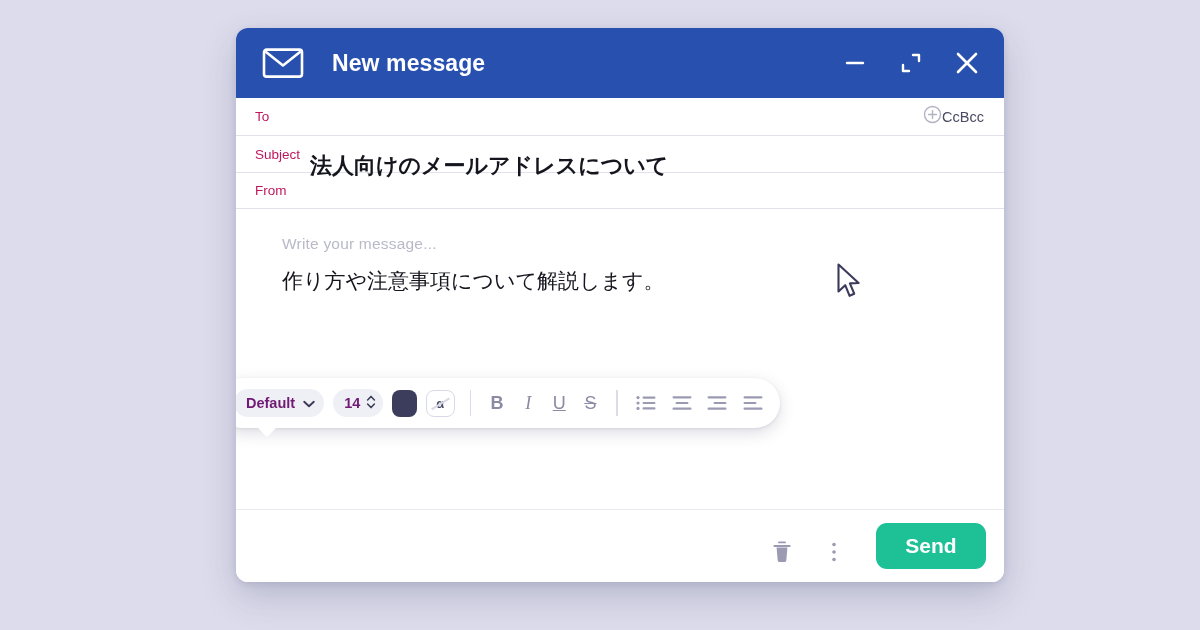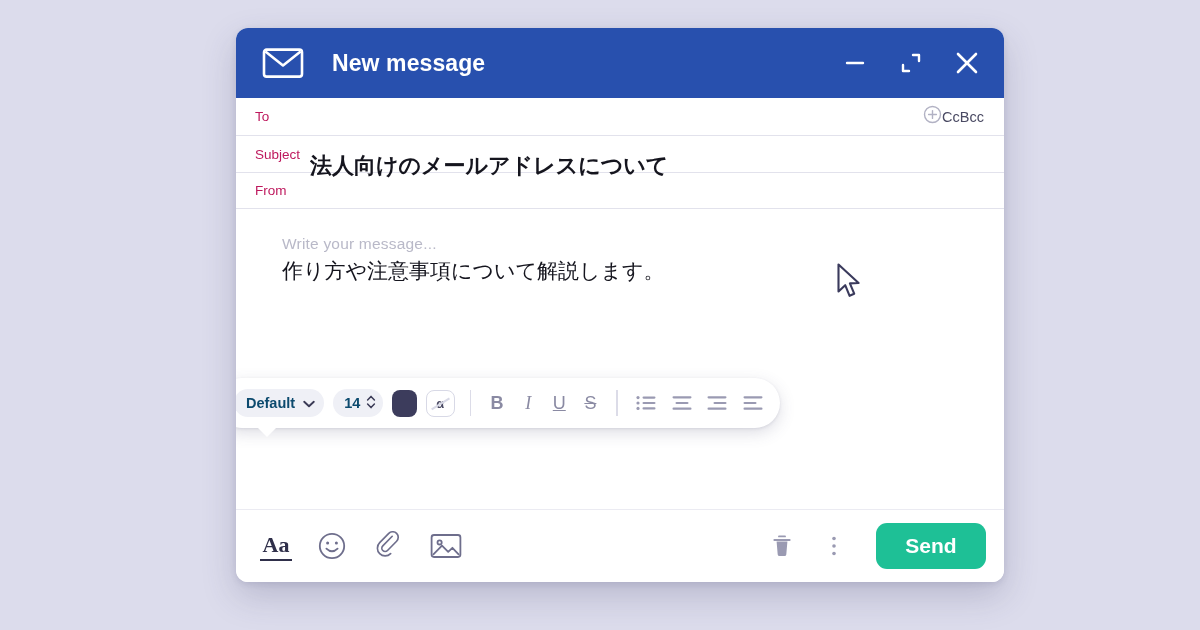--- a/index.html
+++ b/index.html
@@ -101,21 +101,21 @@
     position: relative;
     padding: 26px 20px 0 46px;
     overflow: hidden;
   }
   #body-placeholder {
     color: #b9b9c8;
     font-size: 15.5px;
     letter-spacing: 0.2px;
   }
   #body-text {
-    margin-top: 4px;
+    margin-top: 14px;
     color: #15151e;
     font-size: 21px;
   }
 
   
   #format-popup {
     position: absolute;
     left: -19px;
     bottom: 81px;
     width: 563px;
@@ -139,21 +139,21 @@
     clip-path: polygon(0 0, 100% 0, 50% 100%);
   }
 
   .pill {
     background: #eff0f6;
     border-radius: 14px;
     height: 28px;
     display: flex;
     align-items: center;
     cursor: pointer;
-    color: #0c4a6e;
+    color: #701a75;
   }
   #font-family-select {
     padding: 0 9px 0 12px;
     gap: 8px;
     font-size: 14.5px;
     font-weight: bold;
   }
   #font-size-stepper {
     padding: 0 7px 0 11px;
     gap: 6px;
@@ -214,21 +214,21 @@
     border-radius: 0 0 12px 12px;
     display: flex;
     align-items: center;
     padding: 0 18px 0 24px;
     background: #ffffff;
     position: relative;
     z-index: 2;
   }
   .bb-left { display: flex; align-items: center; gap: 23px; }
   .bb-spacer { flex: 1 1 auto; }
-  .bb-right { display: flex; align-items: center; gap: 18px; }
+  .bb-right { display: flex; align-items: flex-end; gap: 18px; }
   .bb-btn {
     width: 34px; height: 34px;
     display: flex; align-items: center; justify-content: center;
     cursor: pointer;
   }
   #format-toggle-button {
     color: #2f2f4a;
     font-size: 22px;
     font-weight: bold;
     border-bottom: 2.4px solid #2f2f4a;
@@ -391,47 +391,20 @@
           <rect x="0.5" y="1.2" width="19" height="2.2" rx="1.1" fill="#9a9ab2"></rect>
           <rect x="0.5" y="6.9" width="13" height="2.2" rx="1.1" fill="#9a9ab2"></rect>
           <rect x="0.5" y="12.6" width="19" height="2.2" rx="1.1" fill="#9a9ab2"></rect>
         </svg>
       </div>
 
     </div>
   </div>
 
   <div id="bottom-bar">
-    <div class="bb-left">
-
-      <div class="bb-btn" id="format-toggle-button">Aa</div>
-
-      <div class="bb-btn">
-        <svg width="30" height="30" viewBox="0 0 30 30" fill="none" stroke="#6e6e8c" stroke-width="1.8">
-          <circle cx="15" cy="15" r="12.2"></circle>
-          <circle cx="10.6" cy="12" r="1.5" fill="#6e6e8c" stroke="none"></circle>
-          <circle cx="19.4" cy="12" r="1.5" fill="#6e6e8c" stroke="none"></circle>
-          <path d="M9.4 17.6 Q15 23 20.6 17.6" stroke-linecap="round" fill="none"></path>
-        </svg>
-      </div>
-
-      <div class="bb-btn">
-        <svg width="30" height="30" viewBox="0 0 30 30" fill="none" stroke="#6e6e8c" stroke-width="1.8" stroke-linecap="round">
-          <path d="M21.4 9.2 L11.2 19.6 a3.6 3.6 0 0 0 5.1 5.1 L26.2 14.6 a6 6 0 0 0 -8.5 -8.5 L7.8 16.2 a8.4 8.4 0 0 0 11.9 11.9" transform="translate(-1.5,-3.2) scale(0.92)"></path>
-        </svg>
-      </div>
-
-      <div class="bb-btn">
-        <svg width="32" height="28" viewBox="0 0 32 28" fill="none" stroke="#6e6e8c" stroke-width="1.8">
-          <rect x="1.6" y="3" width="28.8" height="22" rx="2.4"></rect>
-          <circle cx="9.6" cy="10.4" r="2.1"></circle>
-          <path d="M3.4 22.4 L12 13.6 L18.2 19.8 L22.4 15.8 L28.6 22.4" stroke-linejoin="round" stroke-linecap="round"></path>
-        </svg>
-      </div>
-    </div>
 
     <div class="bb-spacer"></div>
 
     <div class="bb-right">
       <div class="bb-btn">
         <svg width="24" height="26" viewBox="0 0 24 26" fill="none">
           <path d="M9 3.4 H15" stroke="#9a9ab2" stroke-width="1.9" stroke-linecap="round"></path>
           <path d="M4.4 7 H19.6" stroke="#9a9ab2" stroke-width="2" stroke-linecap="round"></path>
           <path d="M6.6 8.4 H17.4 L16.3 21.4 a1.8 1.8 0 0 1 -1.8 1.6 H9.5 a1.8 1.8 0 0 1 -1.8 -1.6 Z" fill="#9a9ab2"></path>
         </svg>

